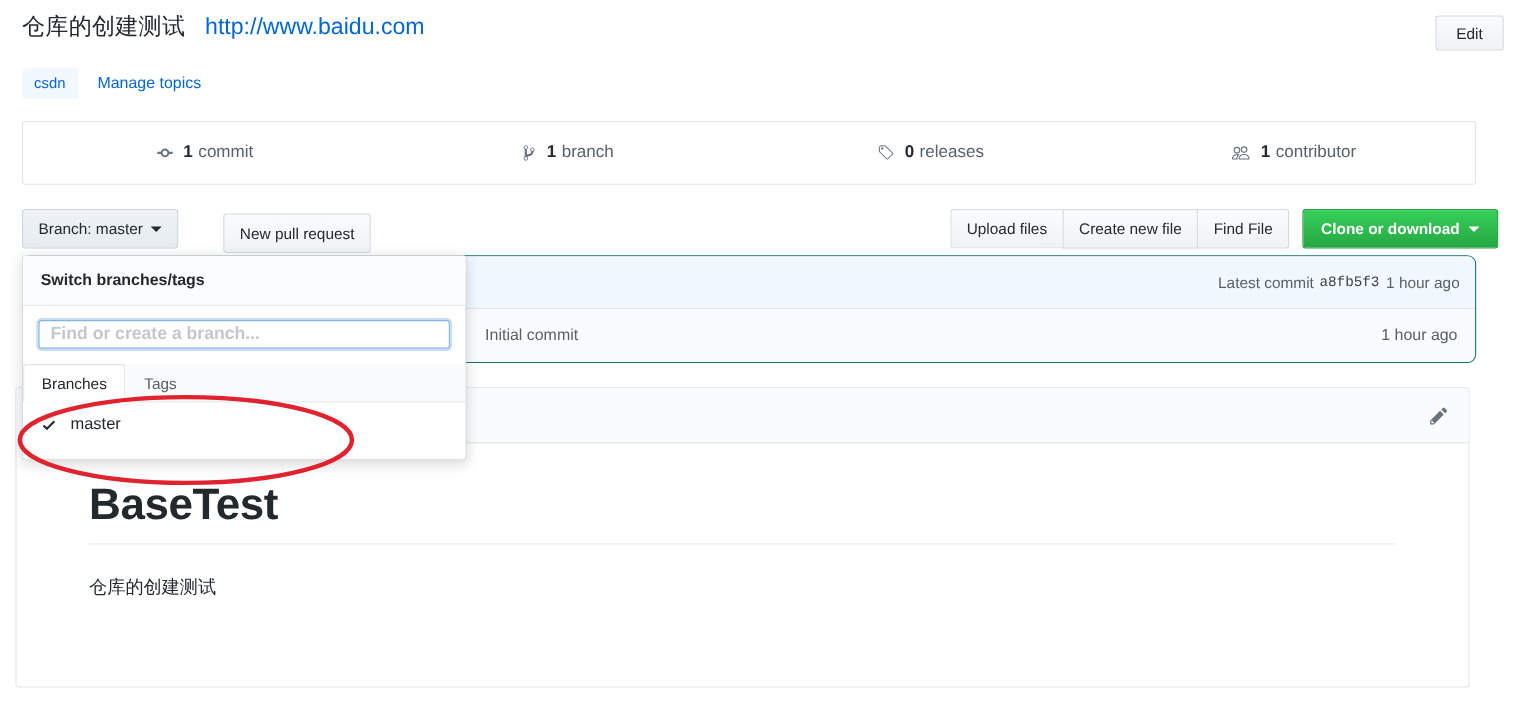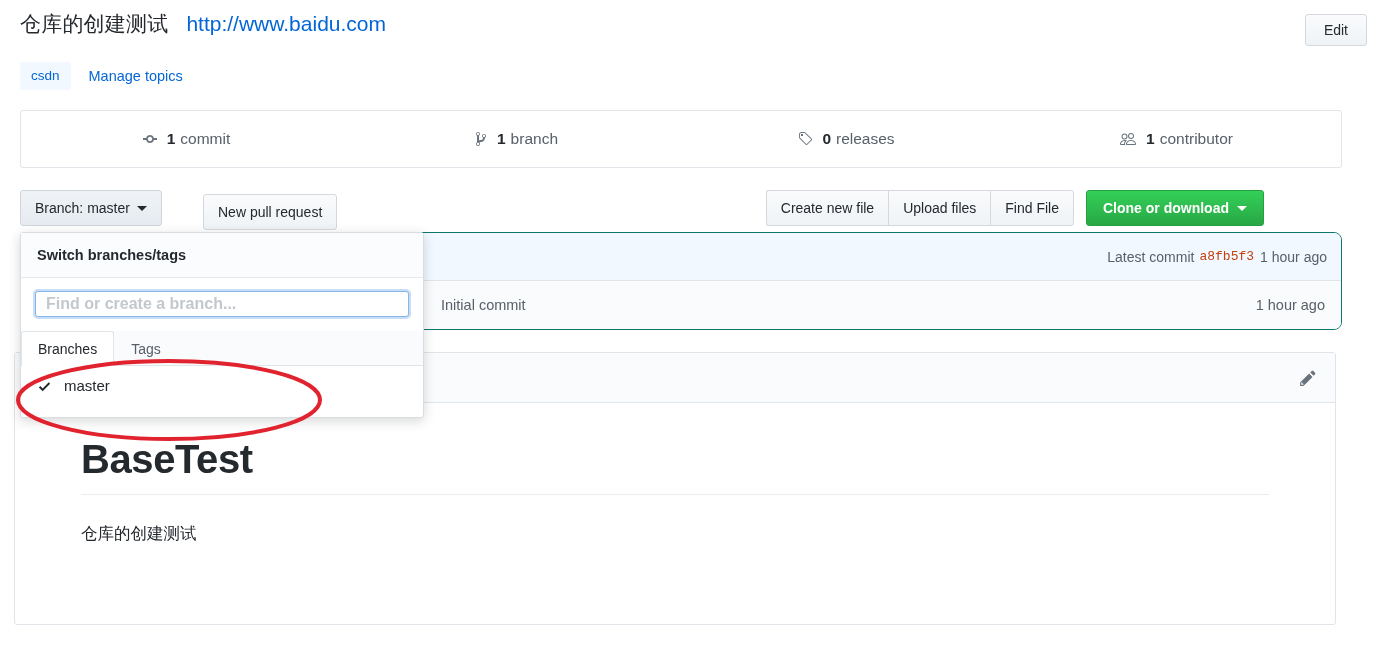--- a/index.html
+++ b/index.html
@@ -106,21 +106,21 @@
     color: #24292e;
     margin: 0 5px 0 9px;
   }
   .num-item svg { fill: #6a737d; display: block; }
 
   
   .file-toolbar {
     position: absolute;
     left: 20px;
     top: 190px;
-    width: 1244px;
+    width: 1342px;
     height: 36px;
   }
   .btn {
     font-family: inherit;
     font-size: 14px;
     color: #24292e;
     background: linear-gradient(#fafbfc, #eff3f6);
     border: 1px solid #d5d9dd;
     border-radius: 3px;
     padding: 0 14px;
@@ -194,21 +194,21 @@
     align-items: center;
     justify-content: flex-end;
     padding-right: 14px;
     font-size: 14px;
     color: #586069;
     box-sizing: border-box;
   }
   .commit-sha {
     font-family: "Liberation Mono", monospace;
     font-size: 13px;
-    color: #c2410c;
+    color: #404040;
     margin: 0 6px 0 5px;
   }
   .file-row {
     height: 48px;
     display: flex;
     align-items: center;
     background: #fafbfc;
     font-size: 14.5px;
     color: #586069;
     box-sizing: border-box;
@@ -401,22 +401,22 @@
 
 <div class="file-toolbar">
   <button class="btn branch-select">
     <span>Branch: master</span>
     <span class="caret"></span>
   </button>
   <button class="btn new-pr-btn">New pull request</button>
 
   <div class="right-group">
     <div class="bg-group">
+      <button class="btn">Upload files</button>
       <button class="btn">Create new file</button>
-      <button class="btn">Upload files</button>
       <button class="btn">Find File</button>
     </div>
     <button class="btn clone-btn">
       <span>Clone or download</span>
       <span class="caret white"></span>
     </button>
   </div>
 </div>
 
 <div class="file-table">

